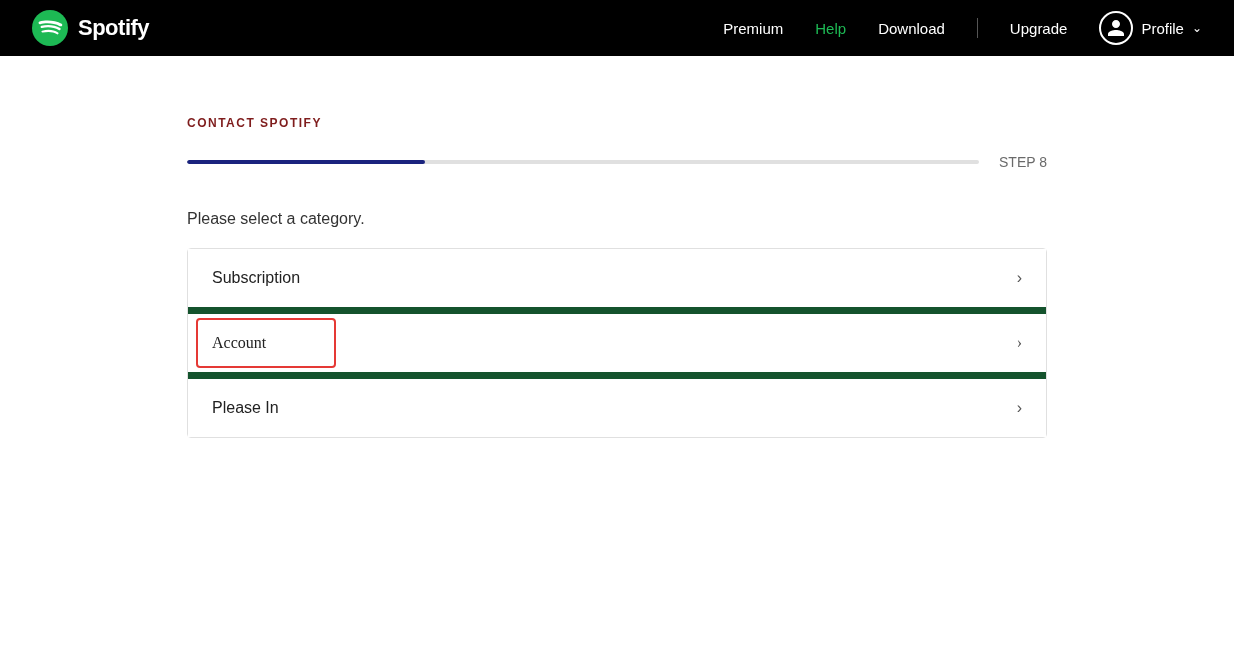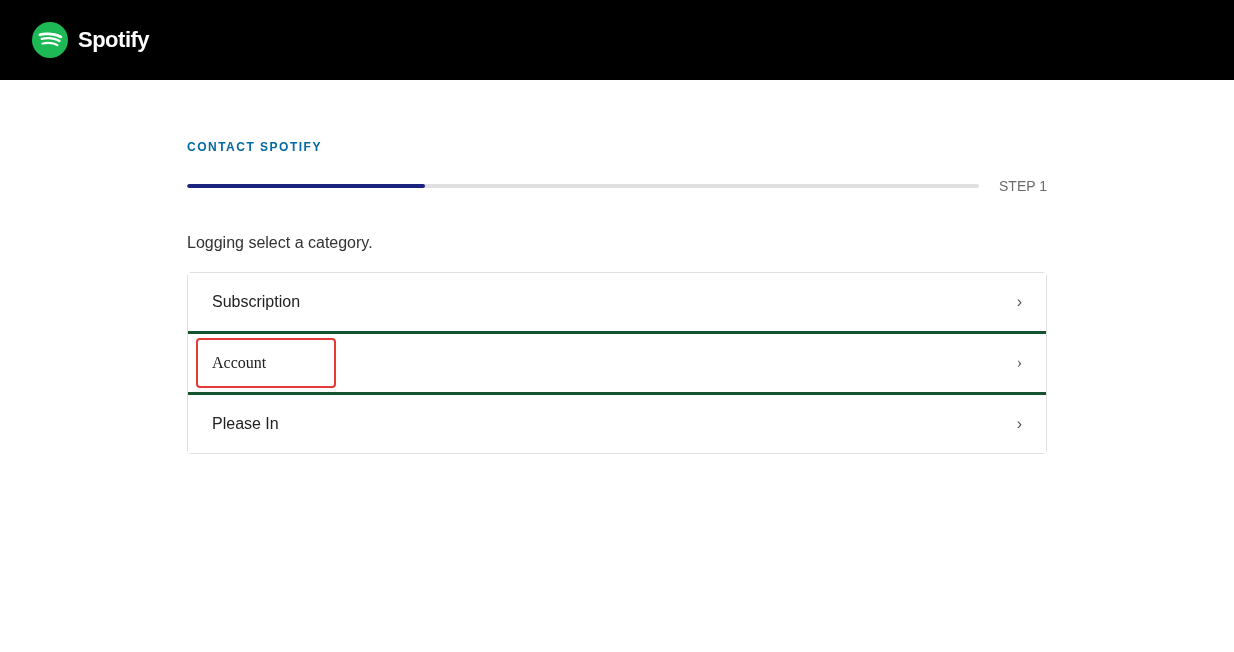--- a/index.html
+++ b/index.html
@@ -4,21 +4,21 @@
   <style>
     * { margin: 0; padding: 0; box-sizing: border-box; }
     body { font-family: 'Helvetica Neue', Helvetica, Arial, sans-serif; background: #fff; color: #000; }
 
     
     nav {
       background: #000;
       display: flex;
       align-items: center;
       padding: 0 32px;
-      height: 80px;
+      height: 56px;
       gap: 60px;
     }
     .nav-logo {
       display: flex;
       align-items: center;
       gap: 10px;
       text-decoration: none;
     }
     .nav-logo-icon {
       width: 36px;
@@ -81,21 +81,21 @@
     .main {
       max-width: 900px;
       margin: 0 auto;
       padding: 60px 20px 40px 20px;
     }
 
     .contact-label {
       font-size: 12px;
       font-weight: 700;
       letter-spacing: 1.5px;
-      color: #0369a1;
+      color: #7f1d1d;
       text-transform: uppercase;
       margin-bottom: 24px;
     }
 
     .progress-row {
       display: flex;
       align-items: center;
       gap: 20px;
       margin-bottom: 40px;
     }
@@ -137,21 +137,21 @@
     .category-list {
       border: 1px solid #e0e0e0;
       border-radius: 4px;
       overflow: visible;
     }
     .category-item {
       display: flex;
       align-items: center;
       justify-content: space-between;
       padding: 20px 24px;
-      border-bottom: 3px solid #14532d;
+      border-bottom: 7px solid #14532d;
       cursor: pointer;
       background: #fff;
       position: relative;
     }
     .category-item:last-child {
       border-bottom: none;
     }
     .category-item-text {
       font-size: 16px;
       color: #222;
@@ -183,33 +183,49 @@
 
 <nav>
   <a class="nav-logo">
     <svg class="nav-logo-icon" viewBox="0 0 48 48" fill="none" xmlns="http://www.w3.org/2000/svg">
       <circle cx="24" cy="24" r="24" fill="#1DB954"></circle>
       <path d="M34.5 32.5c-.4 0-.7-.1-1-.3-5.2-3.1-11.7-3.8-19.3-2.1-.7.2-1.4-.3-1.6-1-.2-.7.3-1.4 1-1.6 8.3-1.9 15.4-1.1 21.2 2.4.6.4.8 1.2.4 1.8-.3.5-.8.8-1.4.8h-.3zm2.3-5.4c-.5 0-.9-.2-1.2-.5-6-3.6-15.1-4.6-22.2-2.5-.8.2-1.7-.2-1.9-1.1-.2-.8.2-1.7 1.1-1.9 8.1-2.4 18.1-1.3 24.9 2.8.7.4 1 1.4.5 2.1-.3.7-.8 1.1-1.2 1.1zm.2-5.6c-7.2-4.3-19-4.7-25.9-2.6-1 .3-2-.3-2.3-1.3-.3-1 .3-2 1.3-2.3 7.9-2.4 21-1.9 29.3 3 .9.5 1.2 1.7.7 2.6-.5.8-1.6 1.1-2.5.6h-.6z" fill="#fff"></path>
     </svg>
     <span class="nav-logo-text">Spotify</span>
   </a>
 
+  <div class="nav-links">
+    <a class="nav-link">Premium</a>
+    <a class="nav-link active">Help</a>
+    <a class="nav-link">Download</a>
+    <div class="nav-divider"></div>
+    <a class="nav-link">Upgrade</a>
+    <div class="nav-profile">
+      <div class="nav-profile-icon">
+        <svg width="20" height="20" viewBox="0 0 24 24" fill="white" xmlns="http://www.w3.org/2000/svg">
+          <path d="M12 12c2.7 0 4.8-2.1 4.8-4.8S14.7 2.4 12 2.4 7.2 4.5 7.2 7.2 9.3 12 12 12zm0 2.4c-3.2 0-9.6 1.6-9.6 4.8v2.4h19.2v-2.4c0-3.2-6.4-4.8-9.6-4.8z"></path>
+        </svg>
+      </div>
+      <span class="nav-profile-text">Profile</span>
+      <span class="nav-chevron">⌄</span>
+    </div>
+  </div>
 </nav>
 
 <div class="main">
   <div class="contact-label">CONTACT SPOTIFY</div>
 
   <div class="progress-row">
     <div class="progress-bar-container">
       <div class="progress-bar-fill"></div>
     </div>
-    <span class="step-label">STEP 1</span>
+    <span class="step-label">STEP 8</span>
   </div>
 
-  <p class="category-prompt">Logging select a category.</p>
+  <p class="category-prompt">Please select a category.</p>
 
   <div class="category-list">
 
     <div class="category-item">
       <span class="category-item-text">Subscription</span>
       <span class="category-chevron">›</span>
     </div>
 
     <div class="category-item category-item-account">
       <div class="account-outline"></div>

